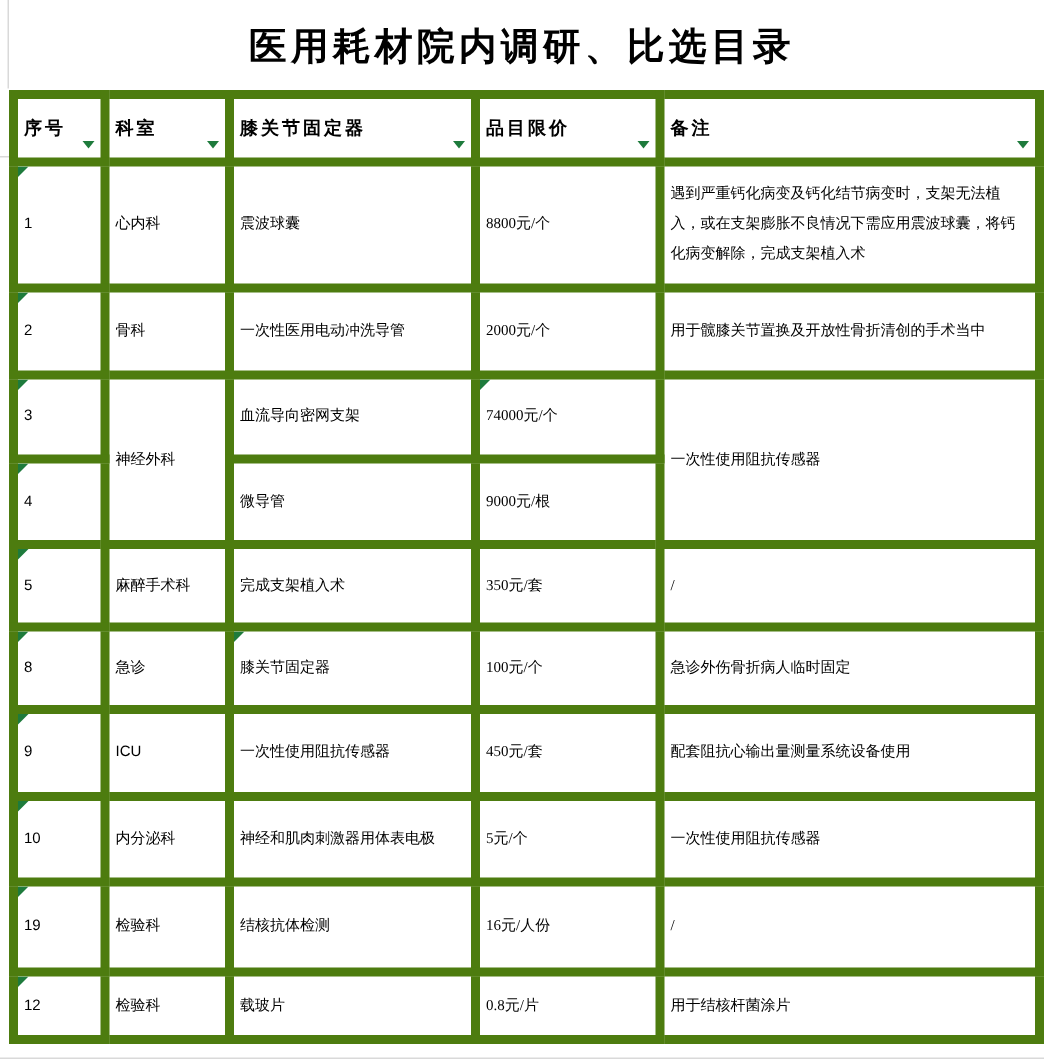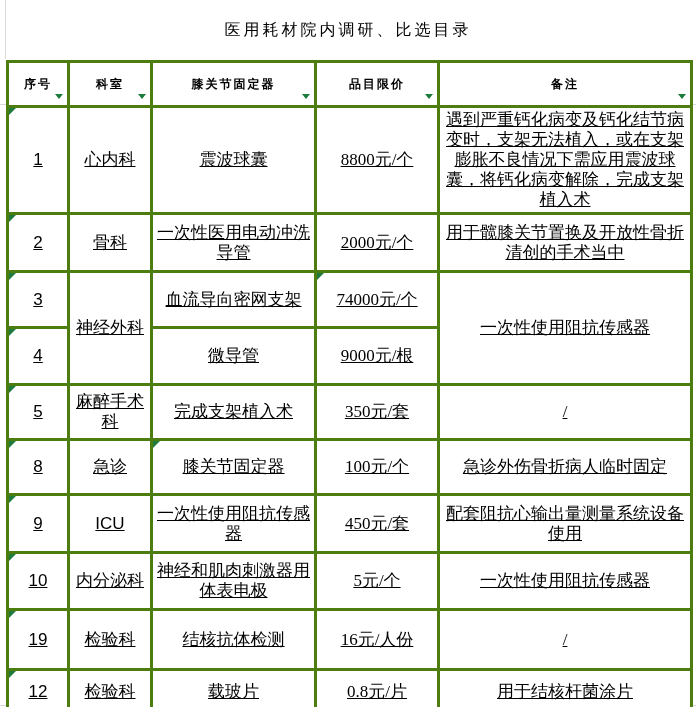--- a/index.html
+++ b/index.html
@@ -6,36 +6,36 @@
   html,body { width:696px; height:707px; background:#ffffff; overflow:hidden; }
   body { font-family:"Liberation Serif","DejaVu Serif",serif; color:#000; position:relative; }
 
   .gridline-v { position:absolute; left:5px; top:0; width:1px; height:59px; background:#d9d9d9; }
   .gridline-h1 { position:absolute; left:0; top:104px; width:696px; height:1px; background:#d9d9d9; z-index:0; }
   .gridline-h2 { position:absolute; left:0; top:705px; width:696px; height:1px; background:#d9d9d9; z-index:0; }
 
   .title {
     position:absolute; top:0; left:6px; width:684px; height:60px;
     display:flex; align-items:center; justify-content:center;
-    font-size:16px; font-weight:normal; letter-spacing:3px;
+    font-size:25px; font-weight:bold; letter-spacing:3px;
   }
 
   table.catalog {
     position:absolute; top:60px; left:6px;
     border-collapse:collapse; table-layout:fixed; width:684px;
     background:#fff; z-index:1;
   }
   table.catalog th, table.catalog td {
-    border:3px solid #4d7c0f; text-align:center; vertical-align:middle;
+    border:6px solid #4d7c0f; text-align:left; vertical-align:middle;
     padding:2px 4px; position:relative; overflow:hidden;
   }
   table.catalog th {
     font-size:12px; font-weight:bold; letter-spacing:2px; height:45px;
   }
-  table.catalog td { font-size:17px; line-height:20px;text-decoration:underline; }
+  table.catalog td { font-size:10px; line-height:20px; }
 
   .filter-btn {
     position:absolute; right:3px; bottom:4px; width:11px; height:9px;
     display:flex; align-items:center; justify-content:center; cursor:pointer;
   }
   .filter-btn .tri {
     width:0; height:0;
     border-left:4px solid transparent; border-right:4px solid transparent;
     border-top:5px solid #1e7b3c;
   }

